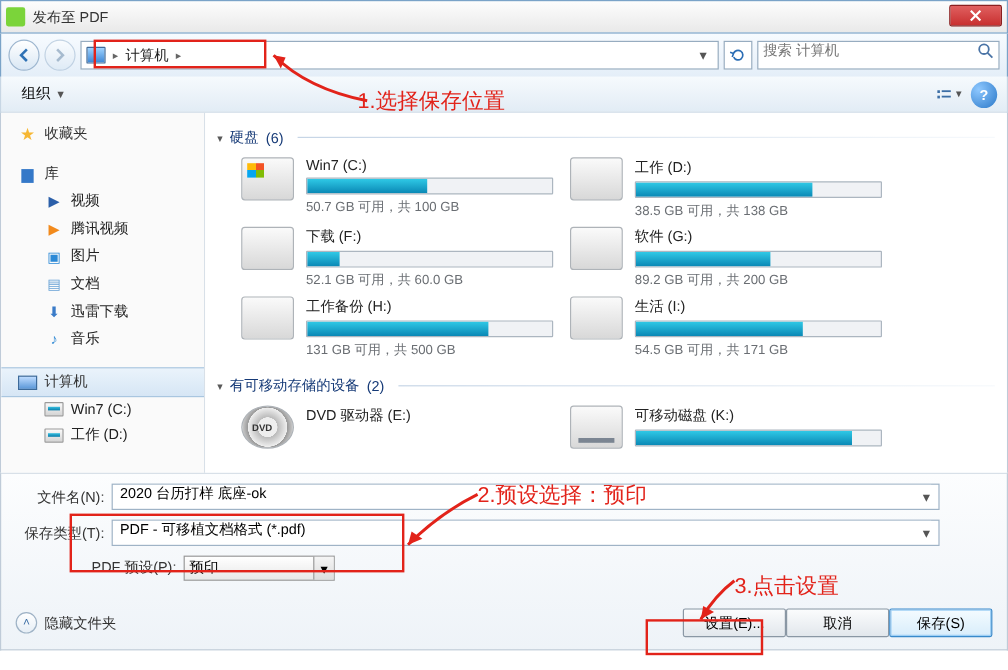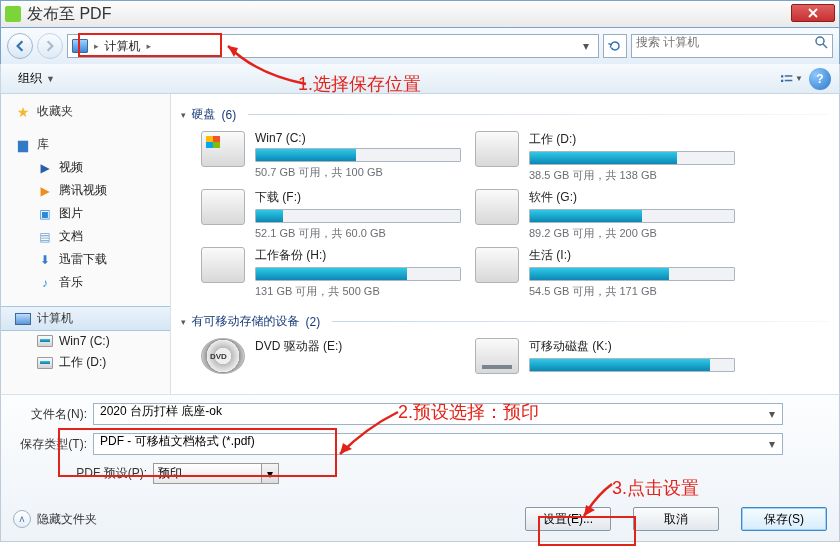--- a/index.html
+++ b/index.html
@@ -1,21 +1,21 @@
 <!DOCTYPE html>
 <html><head>
 <meta charset="utf-8">
 <style>
 * { box-sizing: border-box; margin: 0; padding: 0; font-family: "Microsoft YaHei", "Segoe UI", Tahoma, sans-serif; }
 body { background: #fff; width: 840px; height: 558px; overflow: hidden; font-size: 12px; position: relative; }
 
 
 .titlebar { height: 28px; background: linear-gradient(#fdfdfd,#e9e9e9); border: 1px solid #7aa3c8; display:flex; align-items:center; padding: 0 4px; position: relative; }
 .titlebar .app-icon { width:16px; height:16px; background:#7bd43a; border-radius:2px; margin-right:6px; }
-.titlebar .title { color:#333; font-size:16px; }
+.titlebar .title { color:#333; font-size:12px; }
 .titlebar .close { position:absolute; right:4px; top:3px; width:44px; height:18px; background:linear-gradient(#e06060,#c83030); border:1px solid #8a1f1f; border-radius:2px; display:flex; align-items:center; justify-content:center; color:#fff; font-weight:bold; }
 
 
 .navbar { height: 36px; background: linear-gradient(#f7fbff,#e4eef8); border-left:1px solid #7aa3c8; border-right:1px solid #7aa3c8; display:flex; align-items:center; padding:4px 6px; gap:4px; }
 .navbtn { width:26px; height:26px; border:1px solid #9db6cf; border-radius:50%; background:linear-gradient(#fff,#d9e7f4); display:flex; align-items:center; justify-content:center; }
 .navbtn svg { width:12px; height:12px; }
 .addrbar { flex:0 0 532px; height:24px; border:1px solid #97acc0; background:#fff; display:flex; align-items:center; padding:0 4px; gap:6px; position:relative; }
 .addrbar .pc-icon { width:16px; height:14px; background:linear-gradient(#9ed3ff,#3e87d6); border:1px solid #3e6a9a; border-radius:1px; }
 .addrbar .crumb { color:#222; }
 .addrbar .sep { color:#666; font-size:9px; }
@@ -72,21 +72,21 @@
 .row .lbl { width:80px; text-align:right; padding-right:6px; color:#333; }
 .field { flex:0 0 690px; height:22px; border:1px solid #9fb3c6; background:#fff; display:flex; align-items:flex-start; padding:0 6px; position:relative; }
 .field input { border:none; outline:none; flex:1; font-size:12px; }
 .field .dd { position:absolute; right:2px; top:2px; bottom:2px; width:16px; display:flex; align-items:center; justify-content:center; color:#555; }
 .combo { width:126px; height:21px; border:1px solid #9a9a9a; background:linear-gradient(#fff,#e8e8e8); display:flex; align-items:center; padding:0 4px; position:relative; }
 .combo .dd { position:absolute; right:0; top:0; bottom:0; width:17px; border-left:1px solid #9a9a9a; display:flex; align-items:center; justify-content:center; background:linear-gradient(#f5f5f5,#ddd); }
 
 .footer { position:absolute; left:12px; right:12px; bottom:10px; display:flex; align-items:center; }
 .footer .hide { display:flex; align-items:center; gap:6px; color:#333; }
 .footer .hide .chev { width:18px; height:18px; border:1px solid #9fb3c6; border-radius:50%; display:flex; align-items:center; justify-content:center; color:#3b6ea5; background:linear-gradient(#fff,#e6eef6); font-size:10px; }
-.footer .btns { margin-left:auto; display:flex; gap:22px; }
+.footer .btns { margin-left:auto; display:flex; gap:0; }
 .btn { min-width:86px; height:24px; border:1px solid #8a97a4; background:linear-gradient(#fbfcfd,#e2e7ec); display:flex; align-items:center; justify-content:center; padding:0 10px; border-radius:2px; }
 .btn.primary { border:1px solid #3a8acb; box-shadow:inset 0 0 0 1px #9fd0f5; background:linear-gradient(#f4fbff,#d8edfb); }
 
 
 .anno-box { position:absolute; border:2px solid #e2231a; pointer-events:none; }
 .anno-text { position:absolute; color:#e2231a; font-size:18px; font-weight:500; pointer-events:none; }
 .anno-arrow { position:absolute; pointer-events:none; }
 </style>
 </head>
 <body>

